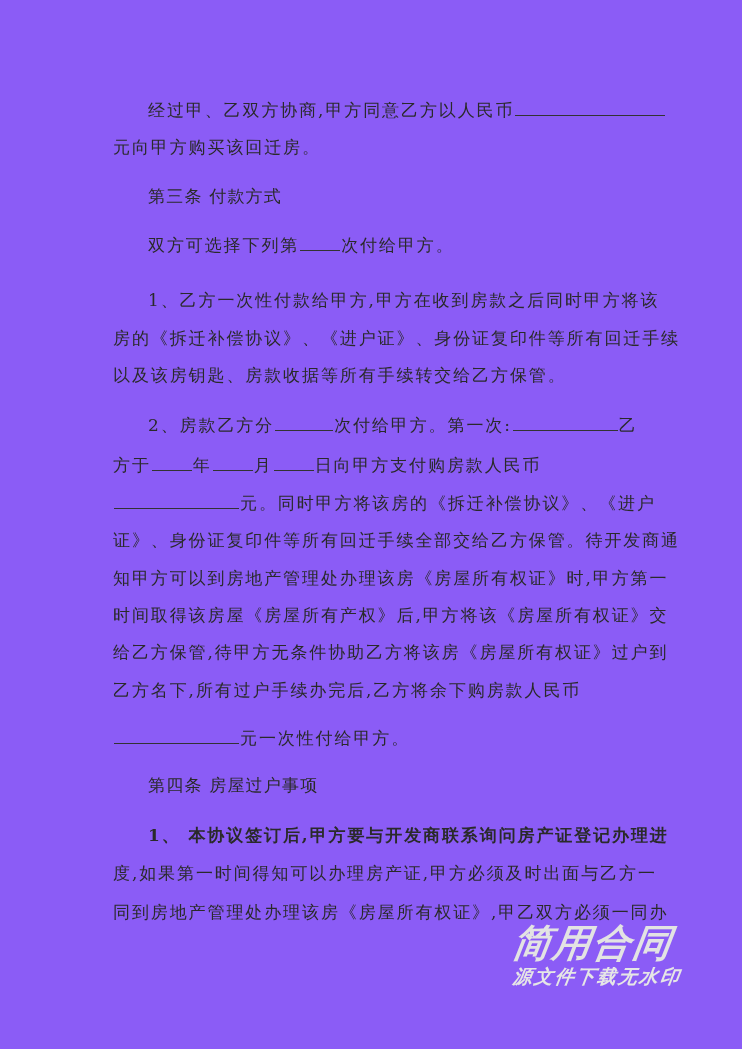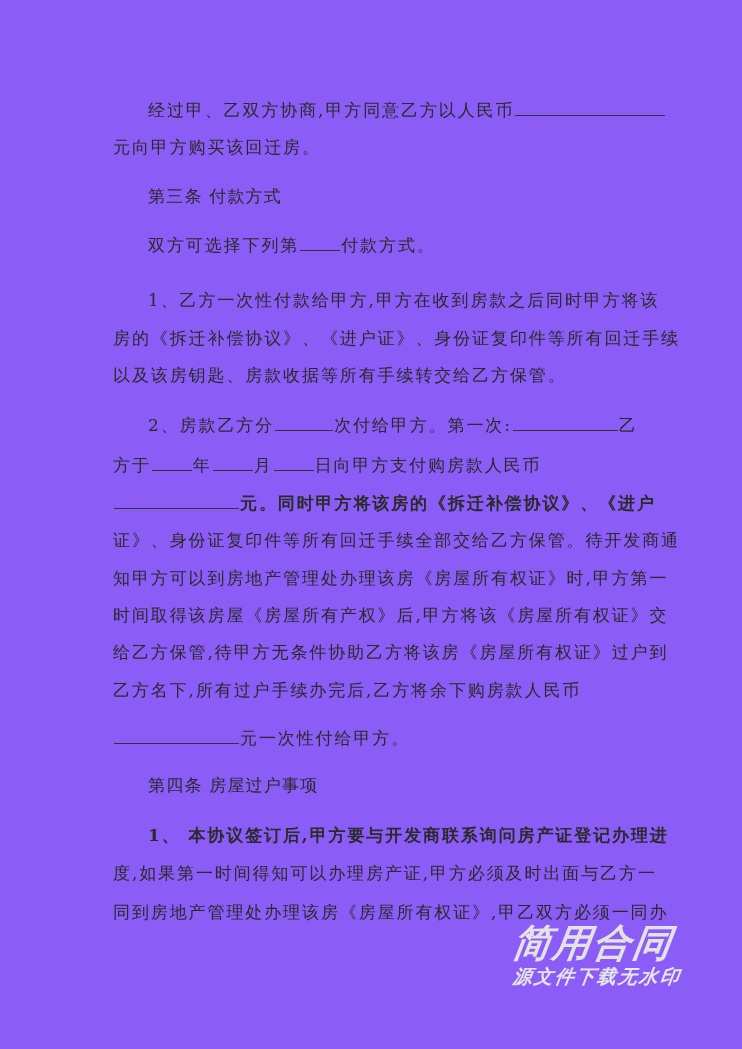--- a/index.html
+++ b/index.html
@@ -53,29 +53,29 @@
 </head>
 <body>
 
 <div class="page">
 
   <div class="line indent" style="top:99px;"><span>经过甲、乙双方协商,甲方同意乙方以人民币</span><span class="blank" style="width:150px;"></span></div>
   <div class="line" style="top:136px;"><span>元向甲方购买该回迁房。</span></div>
 
   <div class="line indent heading" style="top:185px;"><span>第三条 付款方式</span></div>
 
-  <div class="line indent" style="top:234px;"><span>双方可选择下列第</span><span class="blank" style="width:40px;"></span><span>付款方式。</span></div>
+  <div class="line indent" style="top:234px;"><span>双方可选择下列第</span><span class="blank" style="width:40px;"></span><span>次付给甲方。</span></div>
 
   <div class="line indent" style="top:289px;"><span>1、乙方一次性付款给甲方,甲方在收到房款之后同时甲方将该</span></div>
   <div class="line" style="top:327px;"><span>房的《拆迁补偿协议》、《进户证》、身份证复印件等所有回迁手续</span></div>
   <div class="line" style="top:364px;"><span>以及该房钥匙、房款收据等所有手续转交给乙方保管。</span></div>
 
   <div class="line indent" style="top:414px;text-align:right;"><span>2、房款乙方分</span><span class="blank" style="width:58px;"></span><span>次付给甲方。第一次:</span><span class="blank" style="width:105px;"></span><span>乙</span></div>
   <div class="line" style="top:454px;"><span>方于</span><span class="blank" style="width:40px;"></span><span>年</span><span class="blank" style="width:40px;"></span><span>月</span><span class="blank" style="width:40px;"></span><span>日向甲方支付购房款人民币</span></div>
-  <div class="line" style="top:492px;font-weight:bold;"><span class="blank" style="width:125px;"></span><span>元。同时甲方将该房的《拆迁补偿协议》、《进户</span></div>
+  <div class="line" style="top:492px;"><span class="blank" style="width:125px;"></span><span>元。同时甲方将该房的《拆迁补偿协议》、《进户</span></div>
   <div class="line" style="top:529px;"><span>证》、身份证复印件等所有回迁手续全部交给乙方保管。待开发商通</span></div>
   <div class="line" style="top:567px;"><span>知甲方可以到房地产管理处办理该房《房屋所有权证》时,甲方第一</span></div>
   <div class="line" style="top:604px;"><span>时间取得该房屋《房屋所有产权》后,甲方将该《房屋所有权证》交</span></div>
   <div class="line" style="top:641px;"><span>给乙方保管,待甲方无条件协助乙方将该房《房屋所有权证》过户到</span></div>
   <div class="line" style="top:679px;"><span>乙方名下,所有过户手续办完后,乙方将余下购房款人民币</span></div>
   <div class="line" style="top:727px;"><span class="blank" style="width:125px;"></span><span>元一次性付给甲方。</span></div>
 
   <div class="line indent heading" style="top:774px;text-align:right;"><span>第四条 房屋过户事项</span></div>
 
   <div class="line indent" style="top:824px;font-weight:bold;"><span>1、 本协议签订后,甲方要与开发商联系询问房产证登记办理进</span></div>

